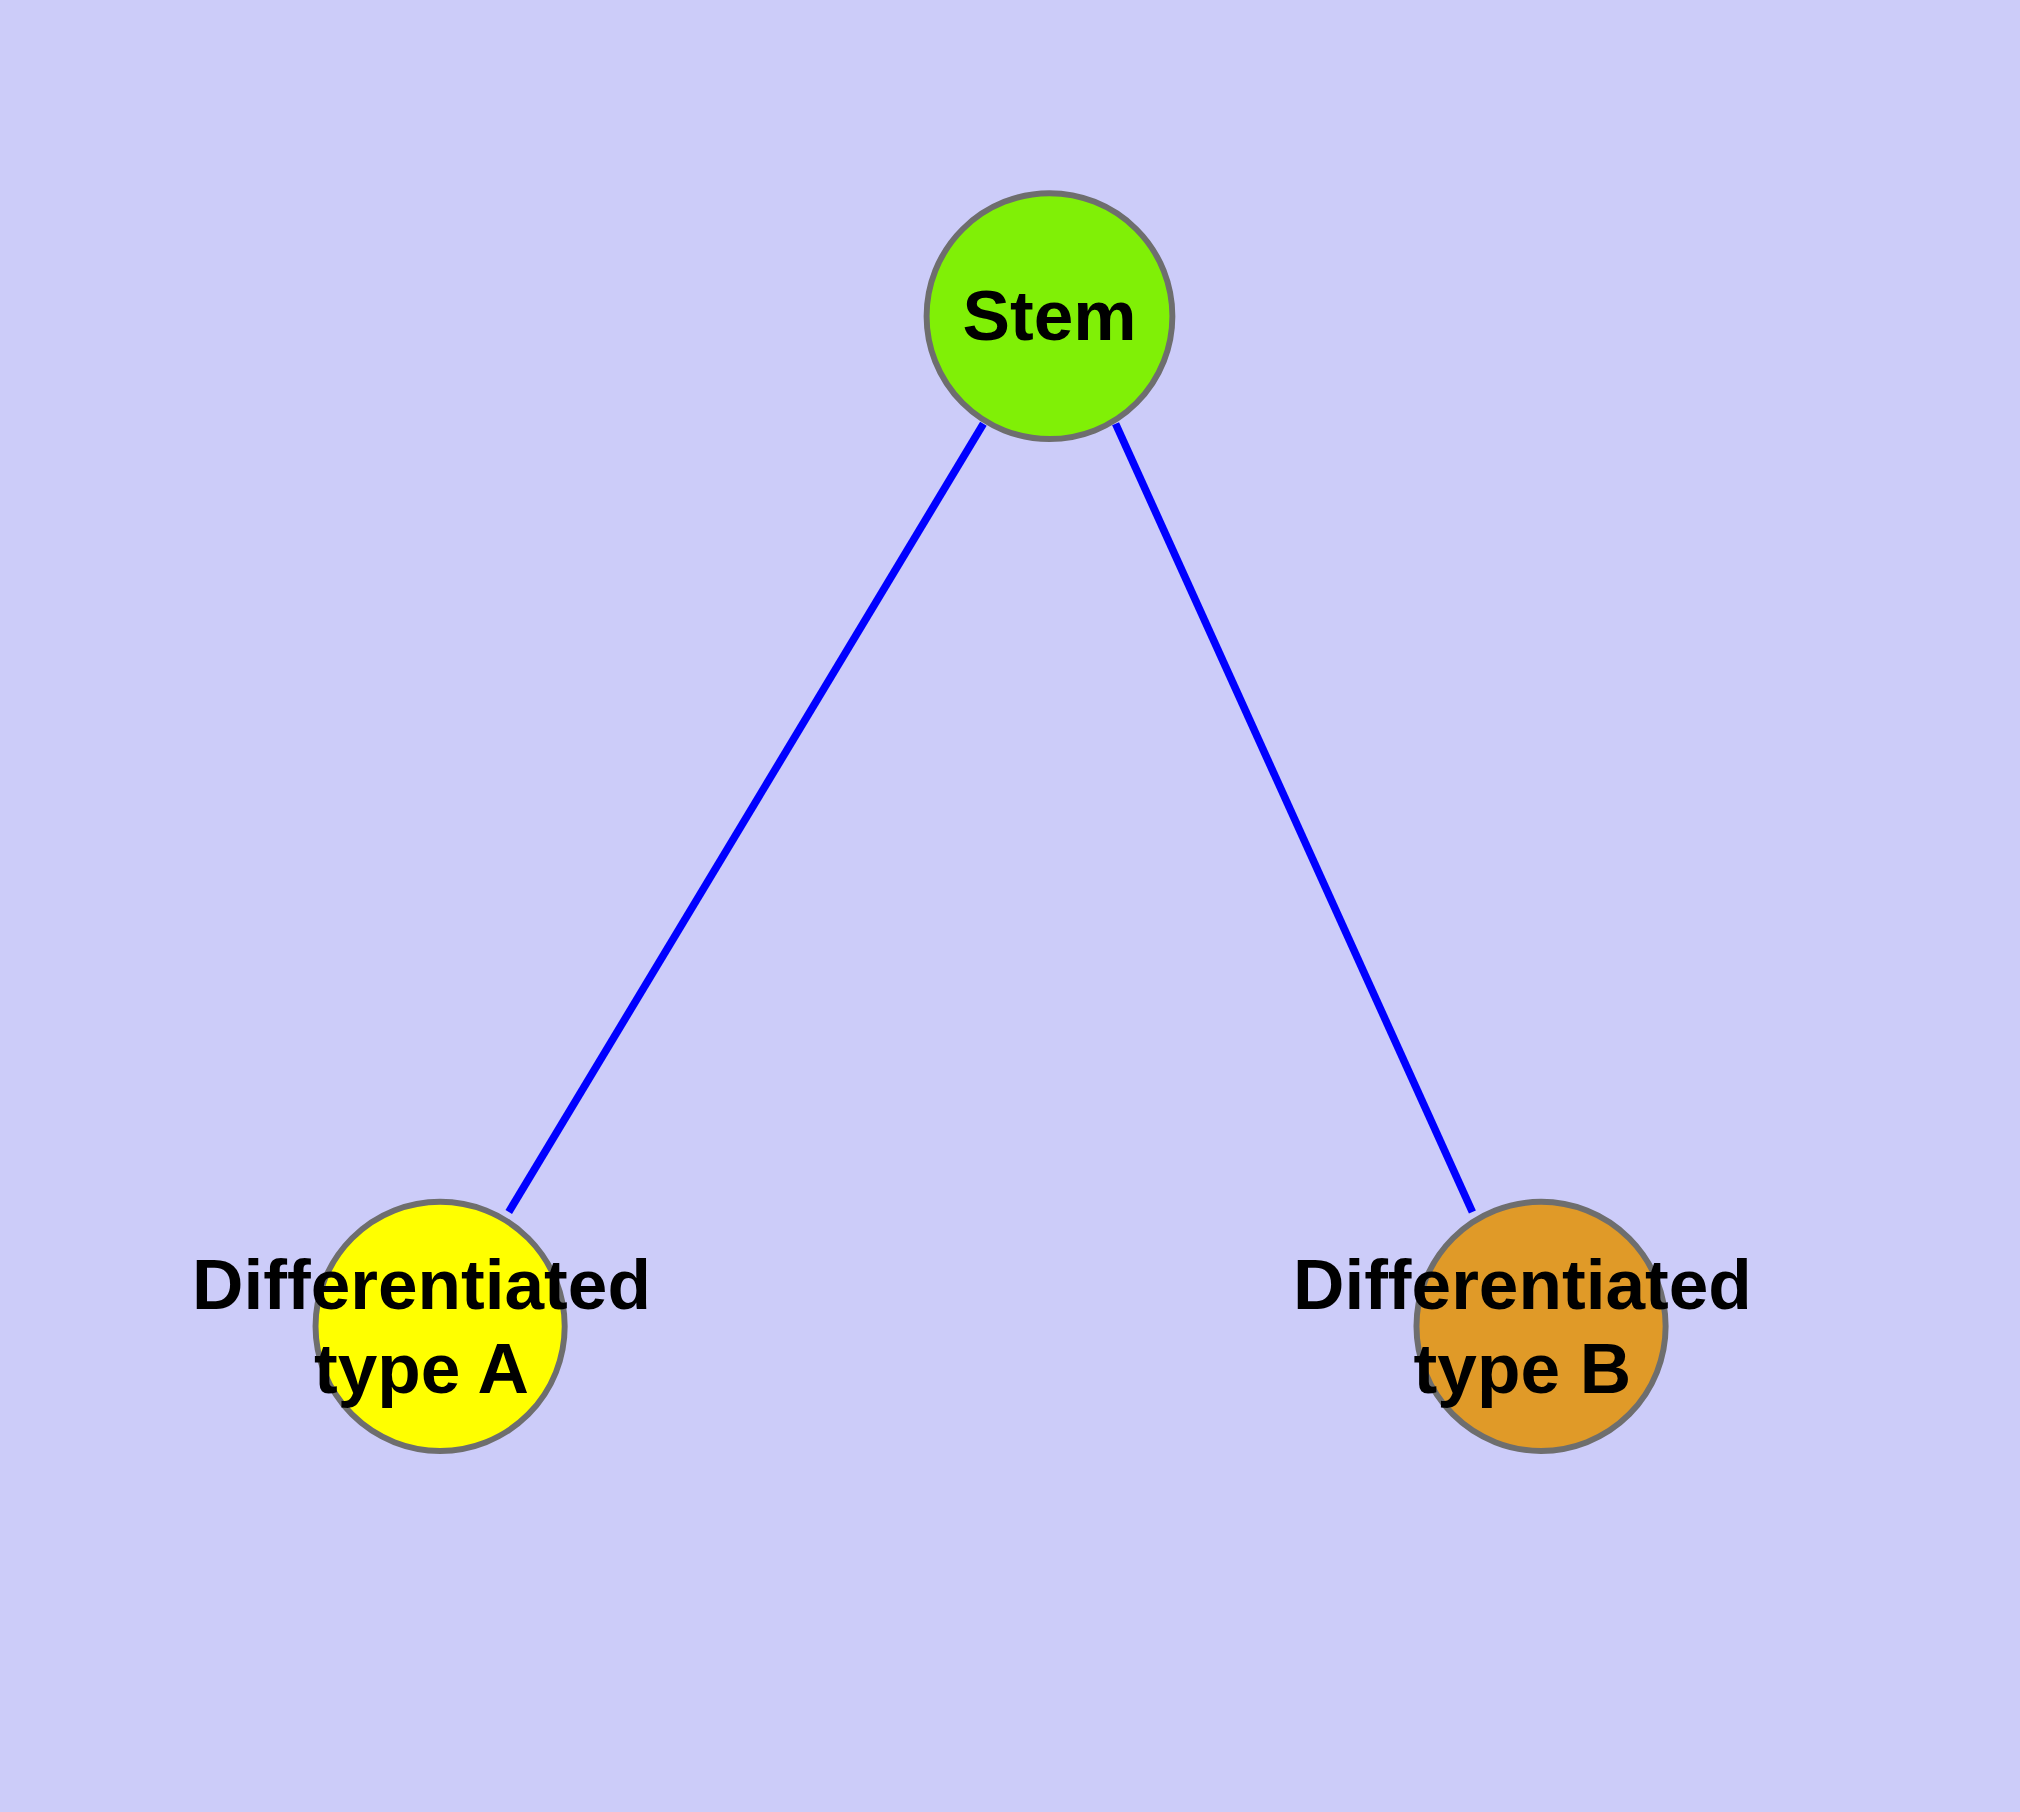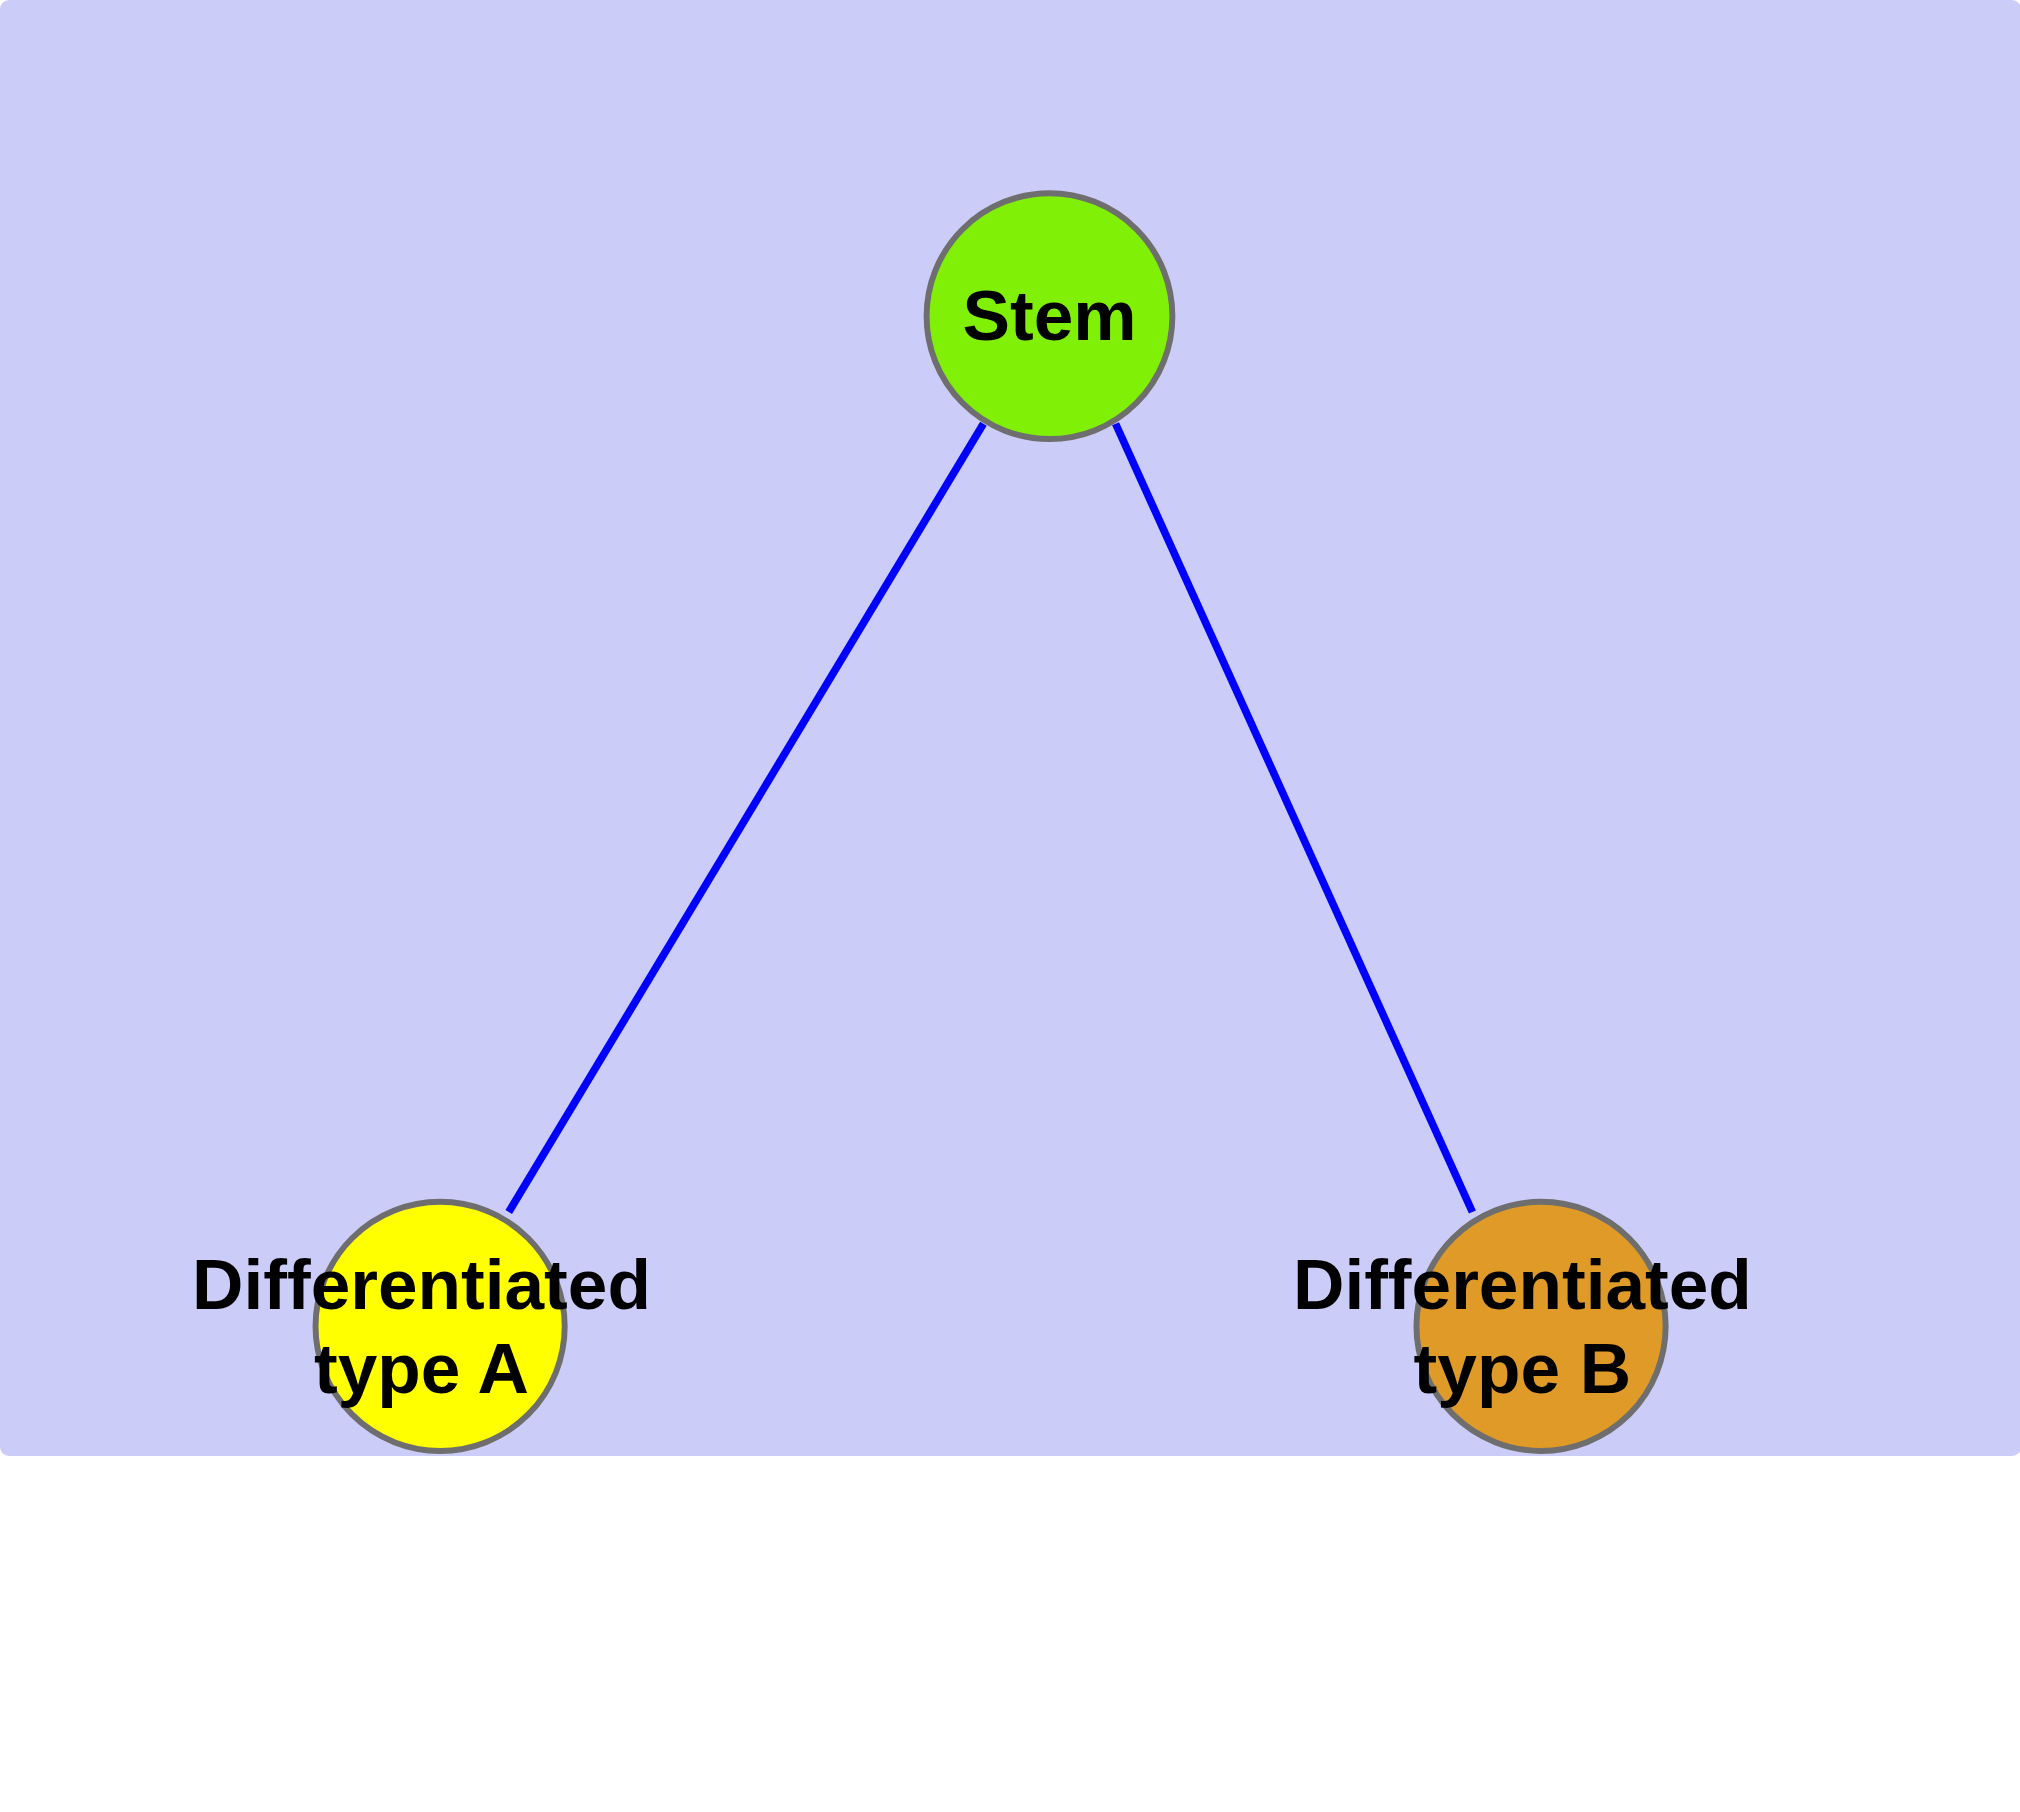--- a/index.html
+++ b/index.html
@@ -3,25 +3,24 @@
 <meta charset="utf-8">
 <style>
   html, body {
     margin: 0;
     padding: 0;
     background: #ffffff;
   }
   #canvas {
     position: relative;
     width: 2021px;
-    height: 1456px;
+    height: 1812px;
     background: #ccccf9;
     overflow: hidden;
     font-family: "Liberation Sans", sans-serif;
-    border-radius: 9px;
   }
   #graph-svg {
     position: absolute;
     left: 0;
     top: 0;
     width: 2021px;
     height: 1812px;
     display: block;
   }
   .node-label-text {

